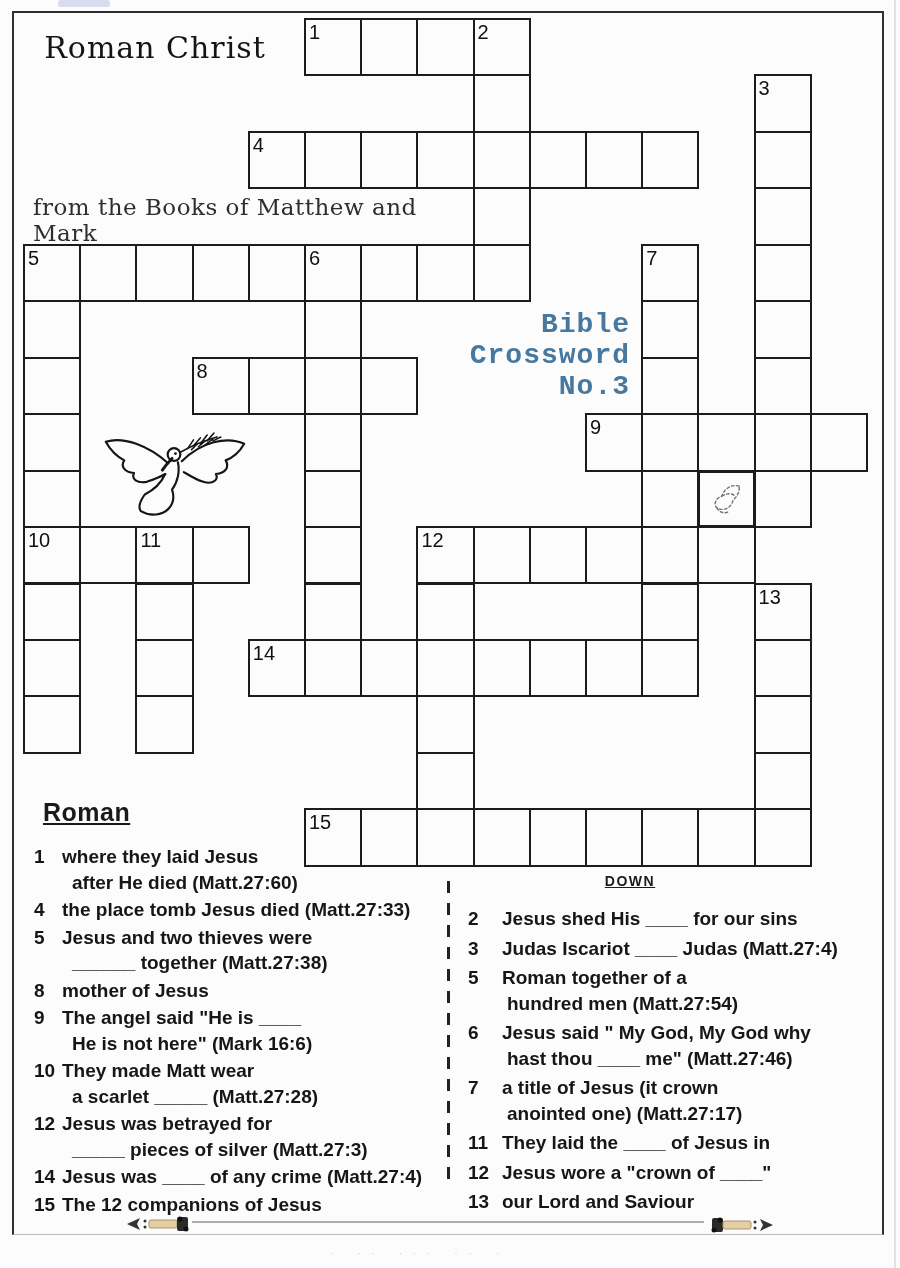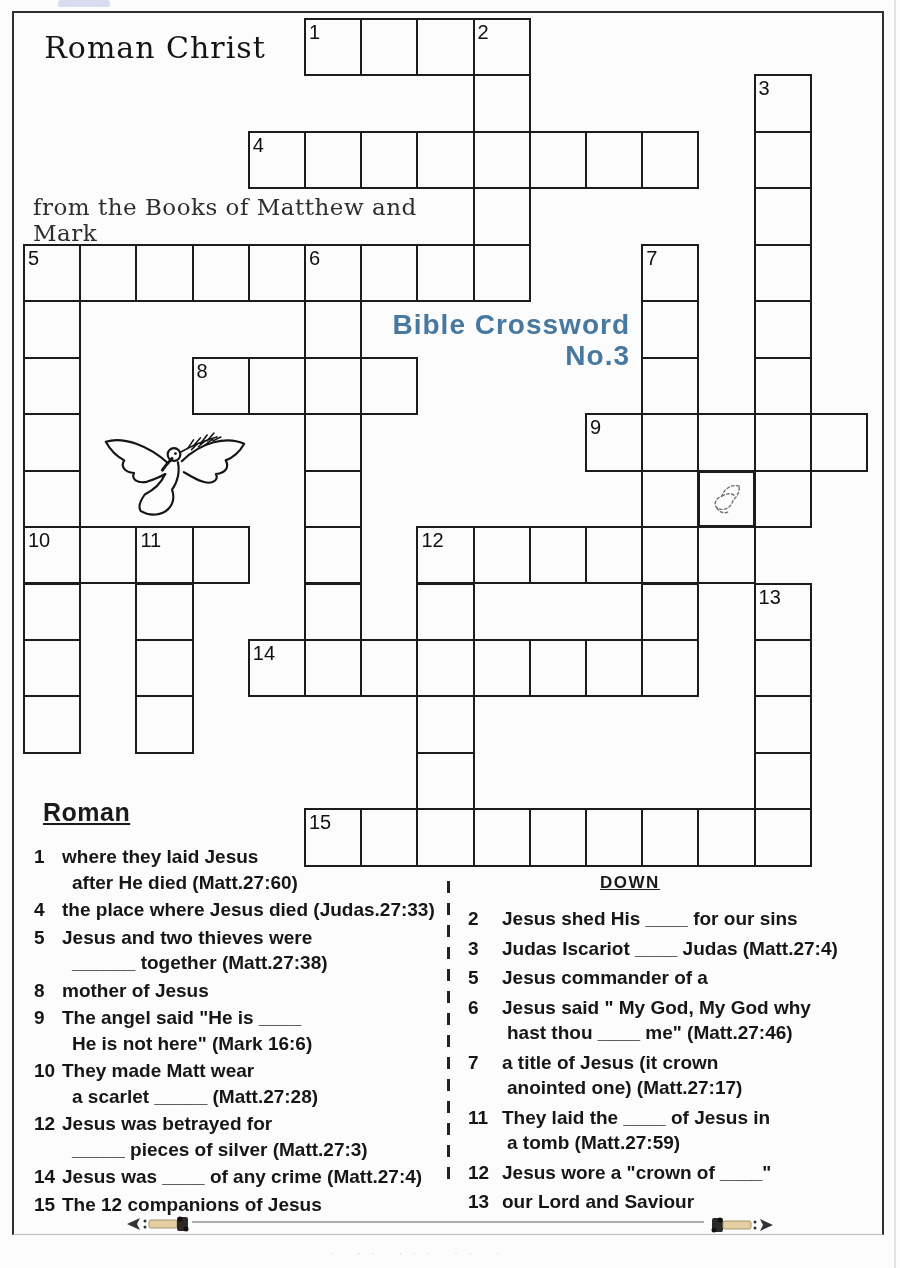--- a/index.html
+++ b/index.html
@@ -9,30 +9,30 @@
          border:2px solid #2f2f2f;border-bottom:1px solid #bdbdbd;}
   .scan-edge{position:absolute;left:894px;top:0;width:2px;height:1268px;background:#e2e2e2;}
   .smudge{position:absolute;left:58px;top:0;width:52px;height:7px;background:#c3cde6;opacity:.65;border-radius:3px;}
 
   .main-title{position:absolute;left:26px;top:26px;width:258px;text-align:center;
               font-family:"DejaVu Serif",serif;font-size:30px;line-height:43px;
               color:#141414;letter-spacing:1px;}
   .subtitle{position:absolute;left:33px;top:194px;width:440px;
             font-family:"DejaVu Serif",serif;font-size:23px;color:#2e2e2e;letter-spacing:.5px;}
   .puzzle-title{position:absolute;left:368px;top:309px;width:262px;text-align:right;
-                font-family:Liberation Sans, sans-serif;font-weight:bold;font-size:28px;line-height:31px;
+                font-family:Liberation Mono, monospace;font-weight:bold;font-size:28px;line-height:31px;
                 letter-spacing:1px;}
 
   #grid .cell{position:absolute;border:2px solid #1c1c1c;box-sizing:border-box;background:transparent;}
   #grid .cell.dove-cell{border-width:3px;}
   #grid .cellnum{position:absolute;font-size:20px;line-height:20px;color:#111;}
 
   .h-across{position:absolute;left:43px;top:798px;font-size:25px;font-weight:bold;
             text-decoration:underline;letter-spacing:.5px;}
-  .h-down{position:absolute;left:558px;top:873px;width:144px;text-align:center;font-size:17px;
+  .h-down{position:absolute;left:558px;top:873px;width:144px;text-align:center;font-size:14px;
           font-weight:bold;letter-spacing:1.5px;text-decoration:underline;}
 
   .clue-list{position:absolute;width:430px;}
   #across-list{left:34px;top:844px;}
   #down-list{left:468px;top:906px;}
   .clue{display:flex;margin-bottom:2px;font-weight:bold;font-size:19px;line-height:25.5px;color:#161616;}
   #down-list .clue{margin-bottom:4px;}
   .cnum{flex:0 0 auto;width:28px;}
   #down-list .cnum{width:34px;}
   .ctext .cont{margin-left:10px;}
@@ -199,21 +199,21 @@
       <div class="clue">
         <span class="cnum">1</span>
         <div class="ctext">
           <div>where they laid Jesus</div>
           <div class="cont">after He died (Matt.27:60)</div>
         </div>
       </div>
       <div class="clue">
         <span class="cnum">4</span>
         <div class="ctext">
-          <div>the place where Jesus died (Judas.27:33)</div>
+          <div>the place tomb Jesus died (Matt.27:33)</div>
         </div>
       </div>
       <div class="clue">
         <span class="cnum">5</span>
         <div class="ctext">
           <div>Jesus and two thieves were</div>
           <div class="cont">______ together (Matt.27:38)</div>
         </div>
       </div>
       <div class="clue">
@@ -269,42 +269,42 @@
       </div>
       <div class="clue">
         <span class="cnum">3</span>
         <div class="ctext">
           <div>Judas Iscariot ____ Judas (Matt.27:4)</div>
         </div>
       </div>
       <div class="clue">
         <span class="cnum">5</span>
         <div class="ctext">
-          <div>Jesus commander of a</div>
+          <div>Roman together of a</div>
+          <div class="cont">hundred men (Matt.27:54)</div>
         </div>
       </div>
       <div class="clue">
         <span class="cnum">6</span>
         <div class="ctext">
           <div>Jesus said " My God, My God  why</div>
           <div class="cont">hast thou ____ me" (Matt.27:46)</div>
         </div>
       </div>
       <div class="clue">
         <span class="cnum">7</span>
         <div class="ctext">
           <div>a title of Jesus (it crown</div>
           <div class="cont">anointed one) (Matt.27:17)</div>
         </div>
       </div>
       <div class="clue">
         <span class="cnum">11</span>
         <div class="ctext">
           <div>They laid the ____ of Jesus in</div>
-          <div class="cont">a tomb (Matt.27:59)</div>
         </div>
       </div>
       <div class="clue">
         <span class="cnum">12</span>
         <div class="ctext">
           <div>Jesus wore a "crown of ____"</div>
         </div>
       </div>
       <div class="clue">
         <span class="cnum">13</span>

